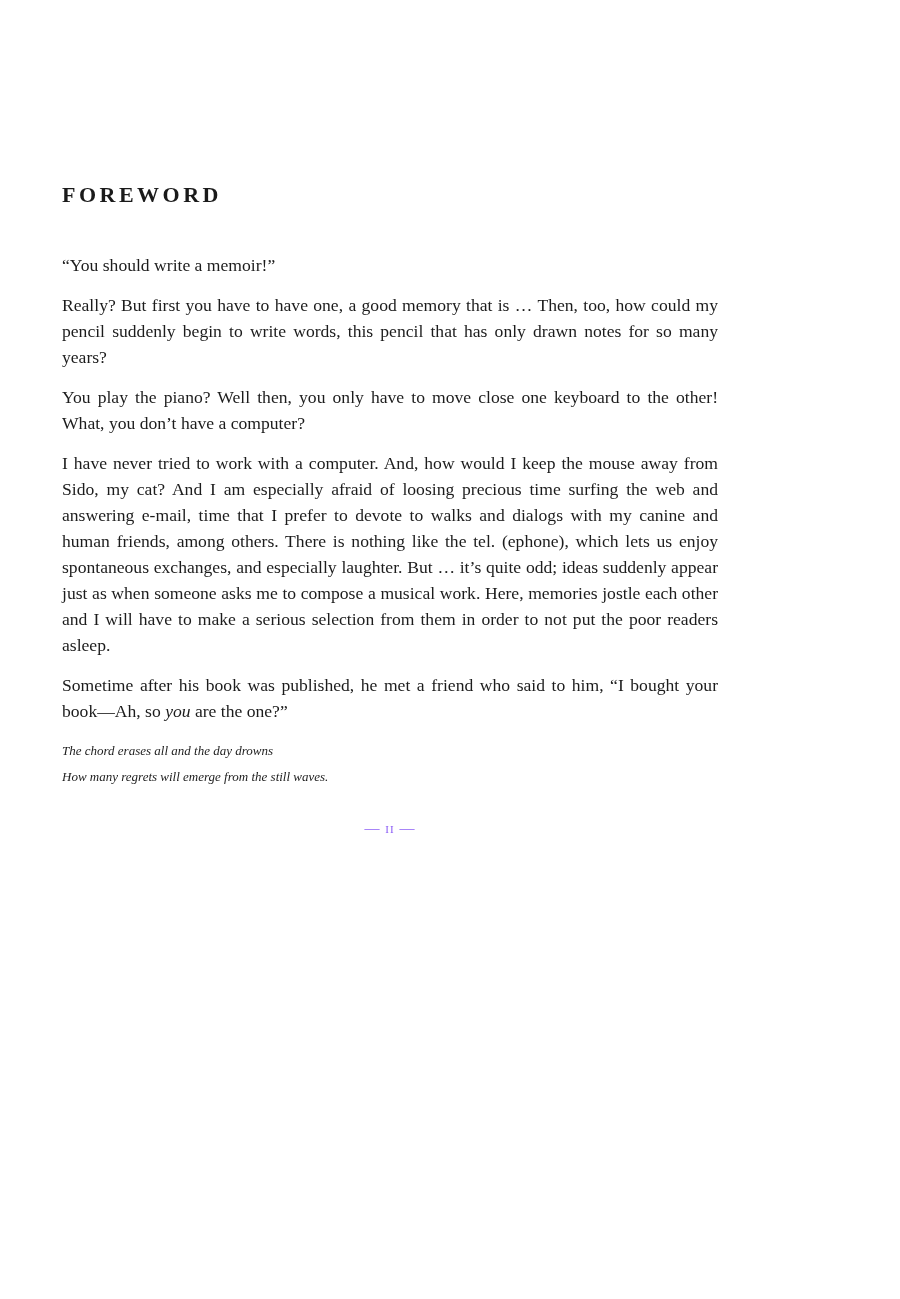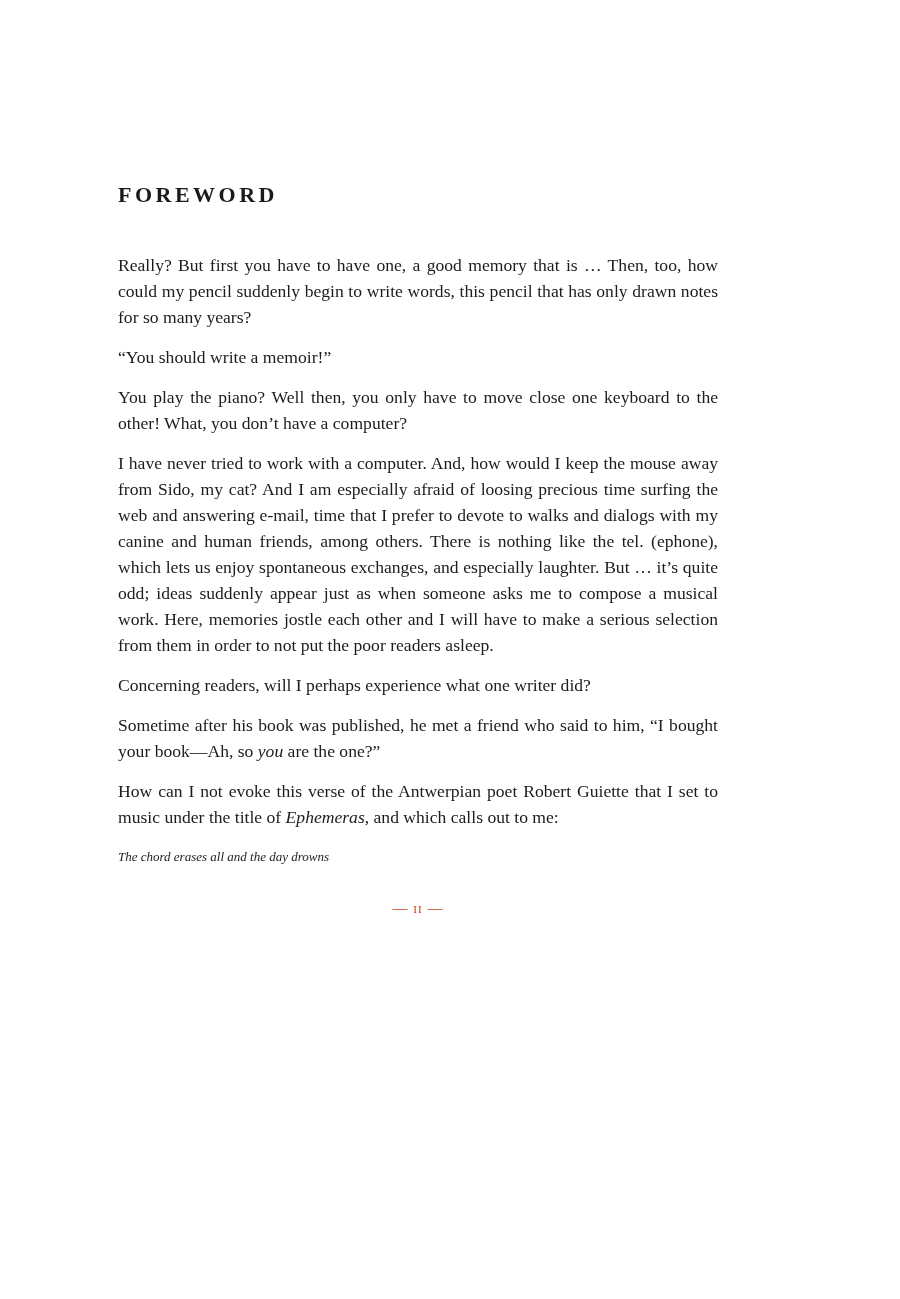--- a/index.html
+++ b/index.html
@@ -7,21 +7,21 @@
     padding: 0;
     background: #ffffff;
   }
   .page {
     position: relative;
     width: 900px;
     height: 1299px;
     margin: 0 auto;
     background: #ffffff;
     box-sizing: border-box;
-    padding: 182px 182px 0 118px;
+    padding: 182px 182px 0 62px;
     font-family: "Liberation Serif", "DejaVu Serif", serif;
     color: #1c1c1c;
     overflow: hidden;
   }
   .heading {
     font-size: 22px;
     font-weight: bold;
     letter-spacing: 3.5px;
     margin: 0 0 44px 0;
     color: #1a1a1a;
@@ -45,44 +45,43 @@
     line-height: 26px;
     font-style: italic;
     margin: 0;
   }
   .page-number {
     margin-top: 30px;
     text-align: center;
     font-size: 15px;
     letter-spacing: 1px;
     font-variant: small-caps;
-    color: #c2410c;
+    color: #8b5cf6;
   }
 </style>
 </head>
 <body>
 
 <div class="page">
 
   <h1 class="heading">FOREWORD</h1>
 
+  <p class="para">“You should write a memoir!”</p>
+
   <p class="para">Really? But first you have to have one, a good memory that is … Then, too, how could my pencil suddenly begin to write words, this pencil that has only drawn notes for so many years?</p>
-
-  <p class="para">“You should write a memoir!”</p>
 
   <p class="para">You play the piano? Well then, you only have to move close one keyboard to the other! What, you don’t have a computer?</p>
 
   <p class="para">I have never tried to work with a computer. And, how would I keep the mouse away from Sido, my cat? And I am especially afraid of loosing precious time surfing the web and answering e-mail, time that I prefer to devote to walks and dialogs with my canine and human friends, among others. There is nothing like the tel. (ephone), which lets us enjoy spontaneous exchanges, and especially laughter. But … it’s quite odd; ideas suddenly appear just as when someone asks me to compose a musical work. Here, memories jostle each other and I will have to make a serious selection from them in order to not put the poor readers asleep.</p>
 
 
-  <p class="para">Concerning readers, will I perhaps experience what one writer did?</p>
 
   <p class="para"><span>Sometime after his book was published, he met a friend who said to him, “I bought your book—Ah, so </span><em>you</em><span> are the one?”</span></p>
 
-  <p class="para"><span>How can I not evoke this verse of the Antwerpian poet Robert Guiette that I set to music under the title of </span><em>Ephemeras</em><span>, and which calls out to me:</span></p>
 
   <div class="verse">
     <p class="verse-line">The chord erases all and the day drowns</p>
+    <p class="verse-line">How many regrets will emerge from the still waves.</p>
   </div>
 
   <div class="page-number">— ii —</div>
 
 </div>
 
 </body></html>

